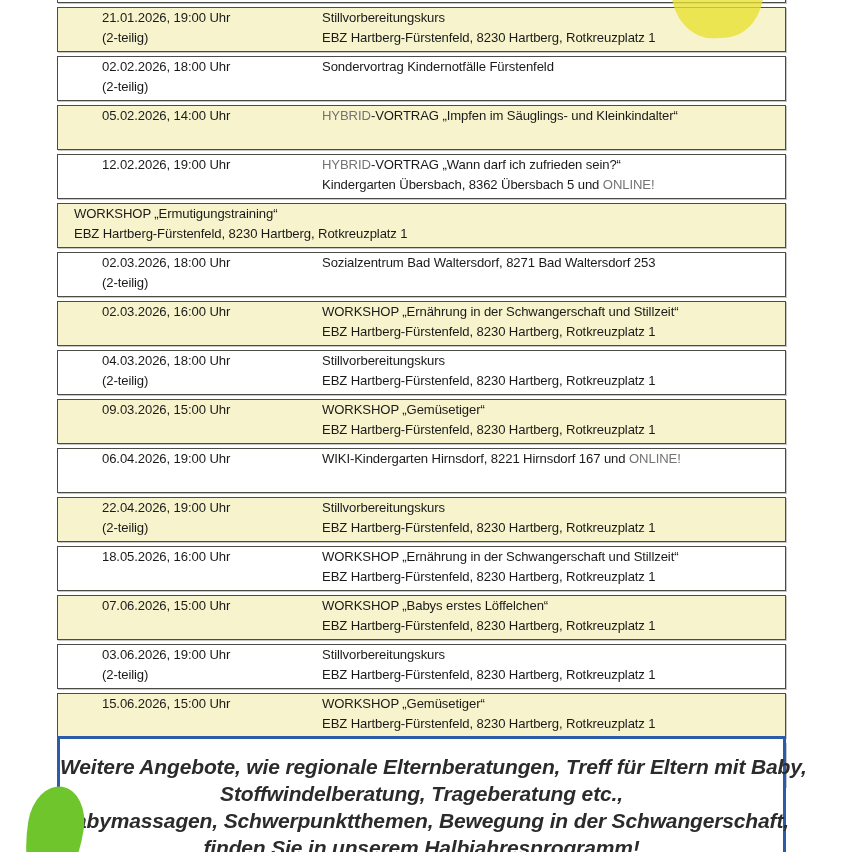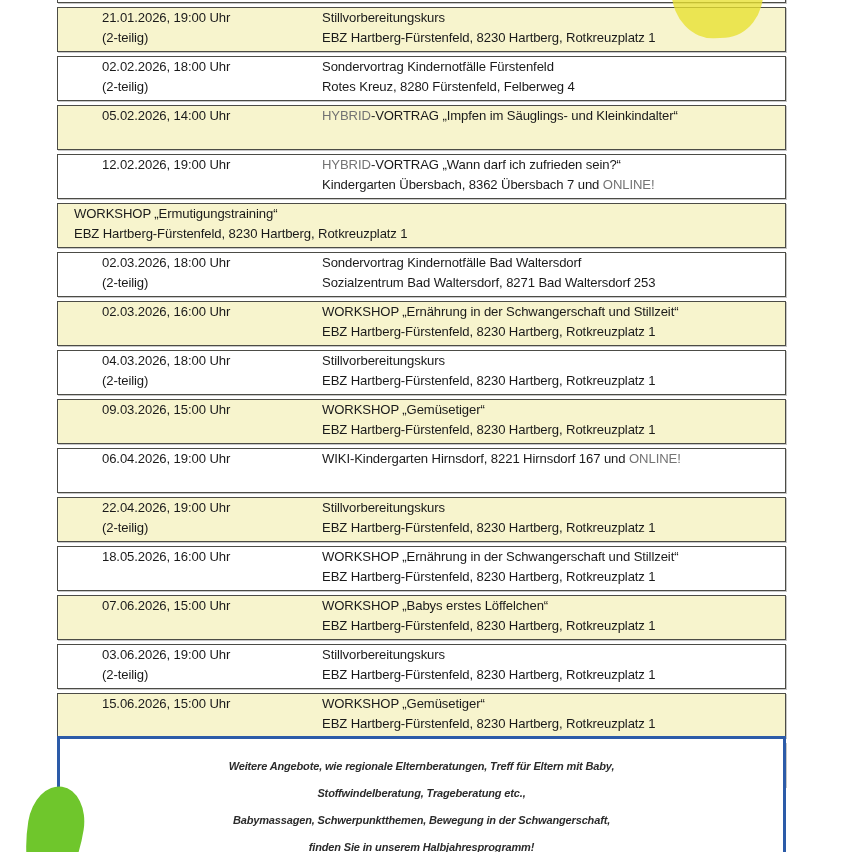--- a/index.html
+++ b/index.html
@@ -93,21 +93,21 @@
     width: 729px;
     height: 132px;
     box-sizing: border-box;
     border: 3px solid #2c5ba8;
     background: #ffffff;
     z-index: 4;
     padding-top: 14px;
     text-align: center;
   }
   #info-box .ib-line {
-    font-size: 11px;
+    font-size: 21px;
     line-height: 27px;
     font-weight: bold;
     font-style: italic;
     color: #2b2b2b;
     letter-spacing: -.15px;
     white-space: nowrap;
   }
 </style>
 </head>
 <body>
@@ -127,55 +127,53 @@
         <div class="line second"><span>EBZ Hartberg-Fürstenfeld, 8230 Hartberg, Rotkreuzplatz 1</span><span class="hl"></span></div>
       </div>
     </div>
     <div class="row">
       <div class="cell-date">
         <div class="line">02.02.2026, 18:00 Uhr</div>
         <div class="line second">(2-teilig)</div>
       </div>
       <div class="cell-desc">
         <div class="line"><span class="hl"></span><span>Sondervortrag Kindernotfälle Fürstenfeld</span></div>
-        <div class="line second"><span>Rotes Kreuz, 8280 Fürstenfeld, Felberweg 4</span><span class="hl"></span></div>
       </div>
     </div>
     <div class="row alt">
       <div class="cell-date">
         <div class="line">05.02.2026, 14:00 Uhr</div>
         <div class="line second"></div>
       </div>
       <div class="cell-desc">
         <div class="line"><span class="hl">HYBRID</span><span>-VORTRAG „Impfen im Säuglings- und Kleinkindalter“</span></div>
       </div>
     </div>
     <div class="row">
       <div class="cell-date">
         <div class="line">12.02.2026, 19:00 Uhr</div>
         <div class="line second"></div>
       </div>
       <div class="cell-desc">
         <div class="line"><span class="hl">HYBRID</span><span>-VORTRAG „Wann darf ich zufrieden sein?“</span></div>
-        <div class="line second"><span>Kindergarten Übersbach, 8362 Übersbach 7 und </span><span class="hl">ONLINE!</span></div>
+        <div class="line second"><span>Kindergarten Übersbach, 8362 Übersbach 5 und </span><span class="hl">ONLINE!</span></div>
       </div>
     </div>
     <div class="row alt">
       <div class="cell-desc">
         <div class="line"><span class="hl"></span><span>WORKSHOP „Ermutigungstraining“</span></div>
         <div class="line second"><span>EBZ Hartberg-Fürstenfeld, 8230 Hartberg, Rotkreuzplatz 1</span><span class="hl"></span></div>
       </div>
     </div>
     <div class="row">
       <div class="cell-date">
         <div class="line">02.03.2026, 18:00 Uhr</div>
         <div class="line second">(2-teilig)</div>
       </div>
       <div class="cell-desc">
-        <div class="line"><span class="hl"></span><span>Sondervortrag Kindernotfälle Bad Waltersdorf</span></div>
         <div class="line second"><span>Sozialzentrum Bad Waltersdorf, 8271 Bad Waltersdorf 253</span><span class="hl"></span></div>
       </div>
     </div>
     <div class="row alt">
       <div class="cell-date">
         <div class="line">02.03.2026, 16:00 Uhr</div>
         <div class="line second"></div>
       </div>
       <div class="cell-desc">
         <div class="line"><span class="hl"></span><span>WORKSHOP „Ernährung in der Schwangerschaft und Stillzeit“</span></div>

